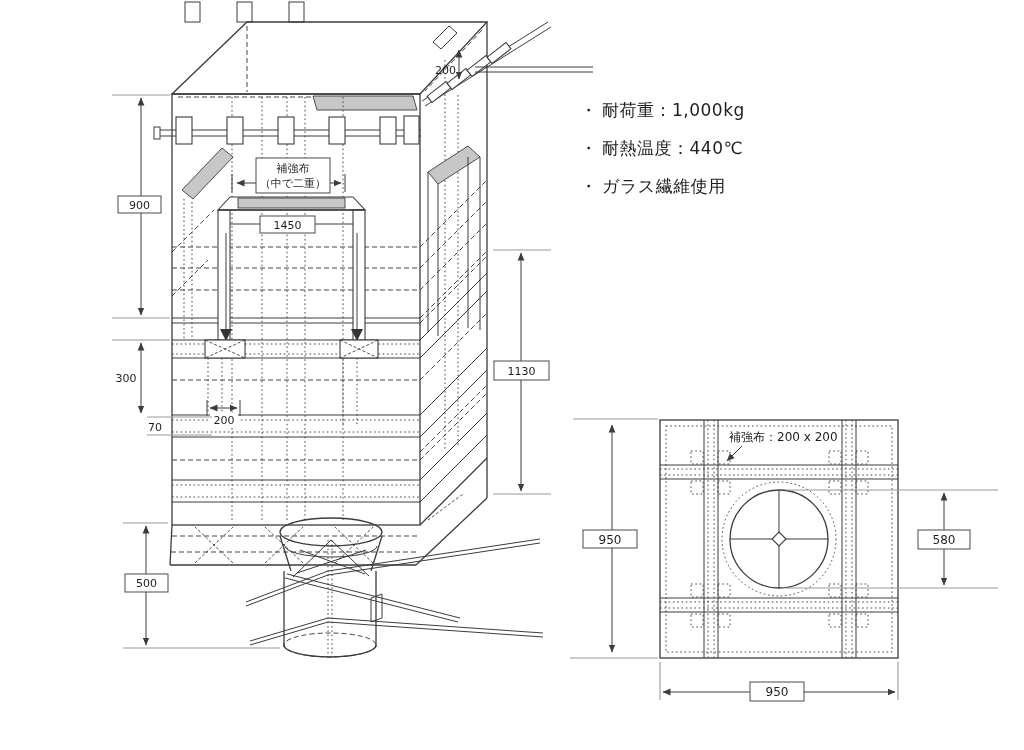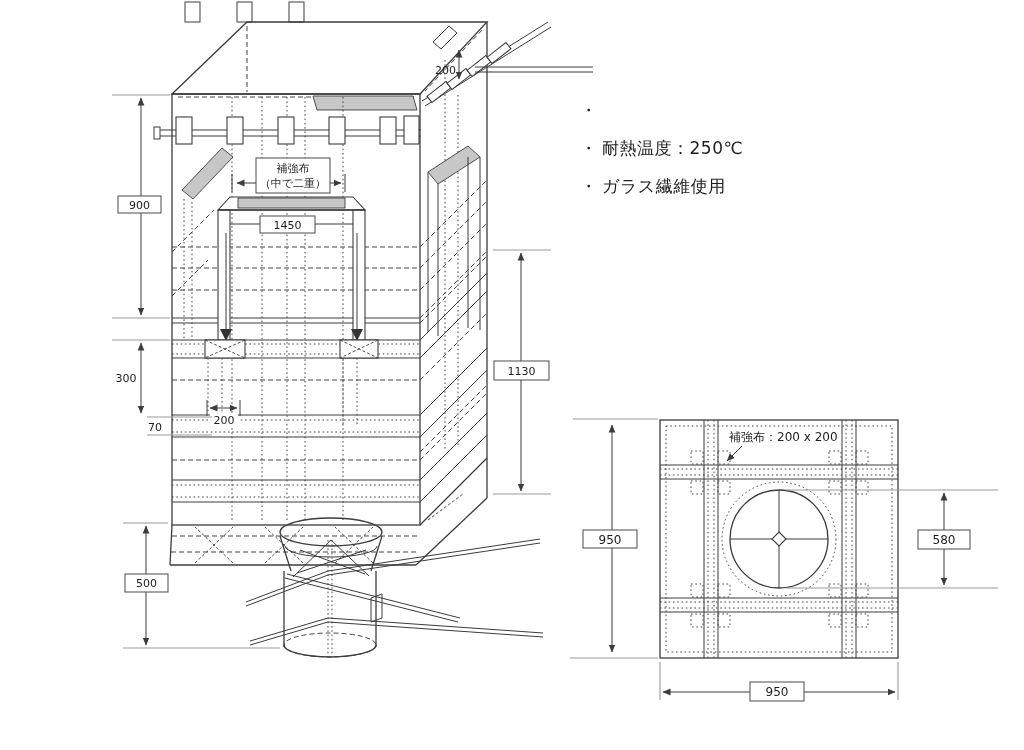--- a/index.html
+++ b/index.html
@@ -343,24 +343,25 @@
         <line class="dim" x1="663" y1="692" x2="895" y2="692" marker-start="url(#arr)" marker-end="url(#arr)"></line>
         <rect class="wbx" x="750" y="682" width="54" height="19"></rect>
         <text class="t12" x="777" y="696" text-anchor="middle">950</text>
       </g>
     </g>
   </svg>
 
   <div class="specs">
     <div class="spec-row">
       <span class="spec-bullet">・</span>
+      <span>耐荷重：1,000kg</span>
     </div>
     <div class="spec-row">
       <span class="spec-bullet">・</span>
-      <span>耐熱温度：250℃</span>
+      <span>耐熱温度：440℃</span>
     </div>
     <div class="spec-row">
       <span class="spec-bullet">・</span>
       <span>ガラス繊維使用</span>
     </div>
   </div>
 
 </div>
 
 </body></html>

